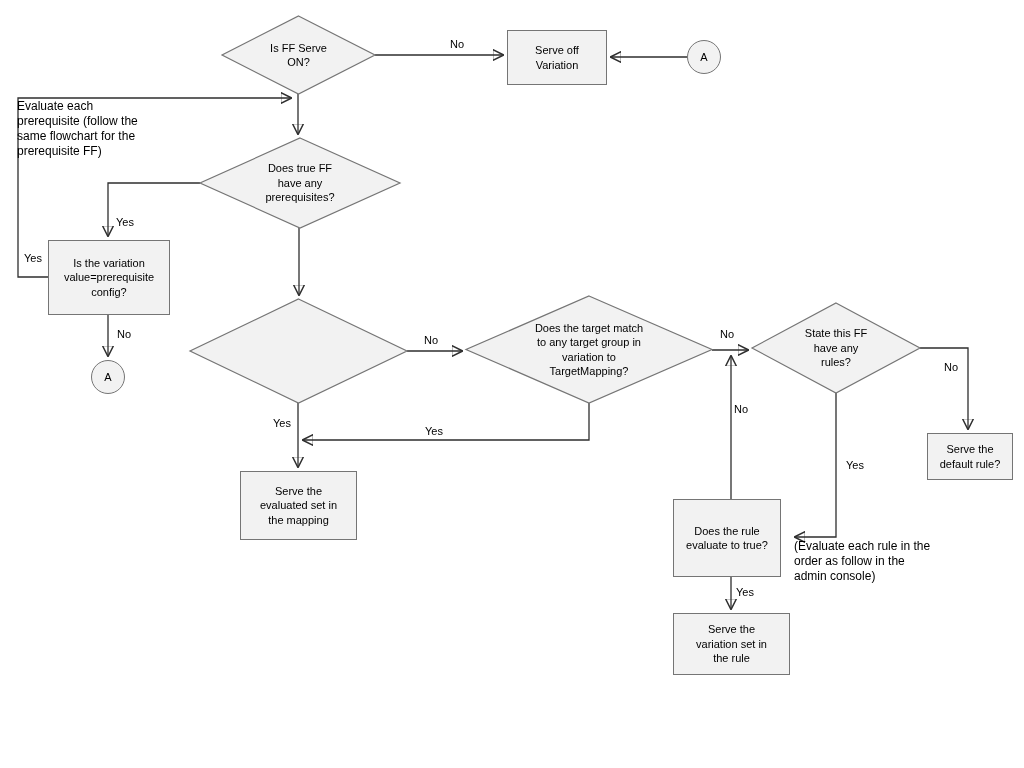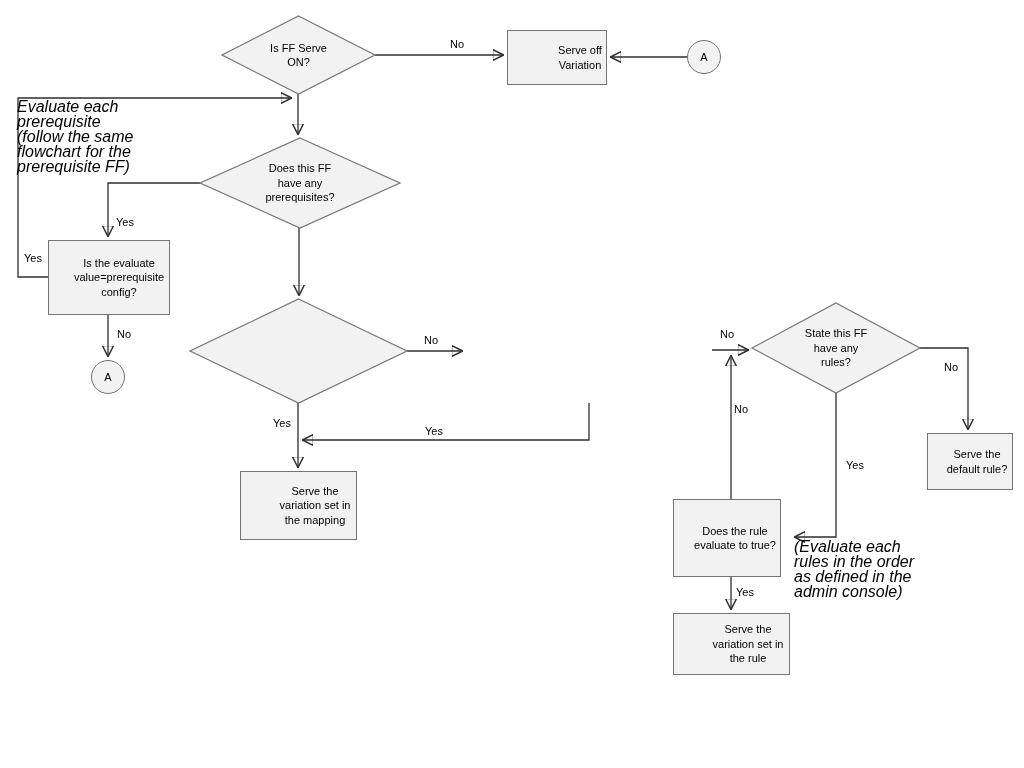--- a/index.html
+++ b/index.html
@@ -52,41 +52,39 @@
   }
   .diamond polygon {
     fill: var(--shape-fill);
     stroke: var(--shape-stroke);
     stroke-width: 1.2;
     vector-effect: non-scaling-stroke;
   }
   .rect-node {
     background: var(--shape-fill);
     border: 1px solid var(--shape-stroke);
-    justify-content: flex-end;
   }
   .circle-node {
     background: var(--shape-fill);
     border: 1px solid var(--shape-stroke);
     border-radius: 50%;
   }
   .edge-label {
     position: absolute;
     font-size: 11px;
     line-height: 13px;
     white-space: nowrap;
     z-index: 3;
   }
   .note {
     position: absolute;
-    font-size: 16px;
+    font-size: 12px;
     line-height: 15px;
     text-align: left;
     z-index: 3;
-    font-style: italic;
   }
 </style>
 </head>
 <body>
 
 <div class="canvas">
 
   <svg class="connectors" aria-hidden="true">
     <defs>
       <marker id="arrow" viewBox="0 0 10 10" refX="8.5" refY="5" markerWidth="8.5" markerHeight="8.5" orient="auto-start-reverse">
@@ -114,59 +112,65 @@
     <svg viewBox="0 0 100 100" preserveAspectRatio="none">
         <polygon points="50,0 100,50 50,100 0,50"></polygon>
       </svg>
     <div class="label" style="max-width:64px">Is FF Serve ON?</div>
   </div>
 
   <div class="node diamond" style="left:200px;top:138px;width:200px;height:90px">
     <svg viewBox="0 0 100 100" preserveAspectRatio="none">
         <polygon points="50,0 100,50 50,100 0,50"></polygon>
       </svg>
-    <div class="label" style="max-width:80px">Does this FF have any prerequisites?</div>
+    <div class="label" style="max-width:80px">Does true FF have any prerequisites?</div>
   </div>
 
   <div class="node diamond" style="left:190px;top:299px;width:217px;height:104px">
     <svg viewBox="0 0 100 100" preserveAspectRatio="none">
         <polygon points="50,0 100,50 50,100 0,50"></polygon>
       </svg>
   </div>
 
+  <div class="node diamond" style="left:466px;top:296px;width:246px;height:107px">
+    <svg viewBox="0 0 100 100" preserveAspectRatio="none">
+        <polygon points="50,0 100,50 50,100 0,50"></polygon>
+      </svg>
+    <div class="label" style="max-width:110px">Does the target match to any target group in variation to TargetMapping?</div>
+  </div>
 
   <div class="node diamond" style="left:752px;top:303px;width:168px;height:90px">
     <svg viewBox="0 0 100 100" preserveAspectRatio="none">
         <polygon points="50,0 100,50 50,100 0,50"></polygon>
       </svg>
     <div class="label" style="max-width:66px">State this FF have any rules?</div>
   </div>
 
   <div class="node rect-node" style="left:507px;top:30px;width:100px;height:55px">
     <div class="label" style="max-width:52px">Serve off Variation</div>
   </div>
 
   <div class="node rect-node" style="left:48px;top:240px;width:122px;height:75px">
-    <div class="label" style="max-width:100px">Is the evaluate value=prerequisite config?</div>
+    <div class="label" style="max-width:100px">Is the variation value=prerequisite config?</div>
   </div>
 
-  <div class="node rect-node" style="left:927px;top:433px;width:86px;height:57px">
+  <div class="node rect-node" style="left:927px;top:433px;width:86px;height:47px">
     <div class="label" style="max-width:70px">Serve the default rule?</div>
   </div>
 
   <div class="node rect-node" style="left:673px;top:499px;width:108px;height:78px">
     <div class="label" style="max-width:90px">Does the rule evaluate to true?</div>
   </div>
 
   <div class="node rect-node" style="left:673px;top:613px;width:117px;height:62px">
     <div class="label" style="max-width:82px">Serve the variation set in the rule</div>
   </div>
 
   <div class="node rect-node" style="left:240px;top:471px;width:117px;height:69px">
-    <div class="label" style="max-width:82px">Serve the variation set in the mapping</div>
+    <div class="label" style="max-width:82px">Serve the evaluated set in the mapping</div>
   </div>
 
   <div class="node circle-node" style="left:687px;top:40px;width:34px;height:34px">
     <div class="label">A</div>
   </div>
 
   <div class="node circle-node" style="left:91px;top:360px;width:34px;height:34px">
     <div class="label">A</div>
   </div>
 
@@ -177,15 +181,15 @@
   <div class="edge-label" style="left:424px;top:334px">No</div>
   <div class="edge-label" style="left:273px;top:417px">Yes</div>
   <div class="edge-label" style="left:425px;top:425px">Yes</div>
   <div class="edge-label" style="left:720px;top:328px">No</div>
   <div class="edge-label" style="left:944px;top:361px">No</div>
   <div class="edge-label" style="left:846px;top:459px">Yes</div>
   <div class="edge-label" style="left:734px;top:403px">No</div>
   <div class="edge-label" style="left:736px;top:586px">Yes</div>
 
   <div class="note" style="left:17px;top:99px;width:132px">Evaluate each prerequisite (follow the same flowchart for the prerequisite FF)</div>
-  <div class="note" style="left:794px;top:539px;width:140px">(Evaluate each rules in the order as defined in the admin console)</div>
+  <div class="note" style="left:794px;top:539px;width:140px">(Evaluate each rule in the order as follow in the admin console)</div>
 
 </div>
 
 </body></html>

